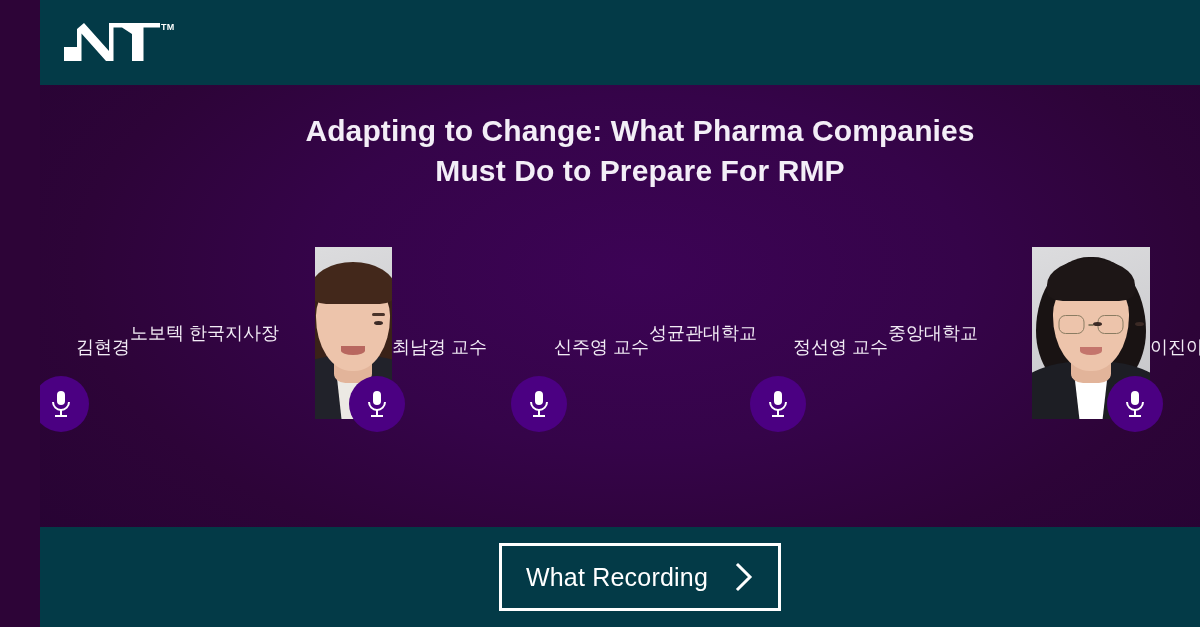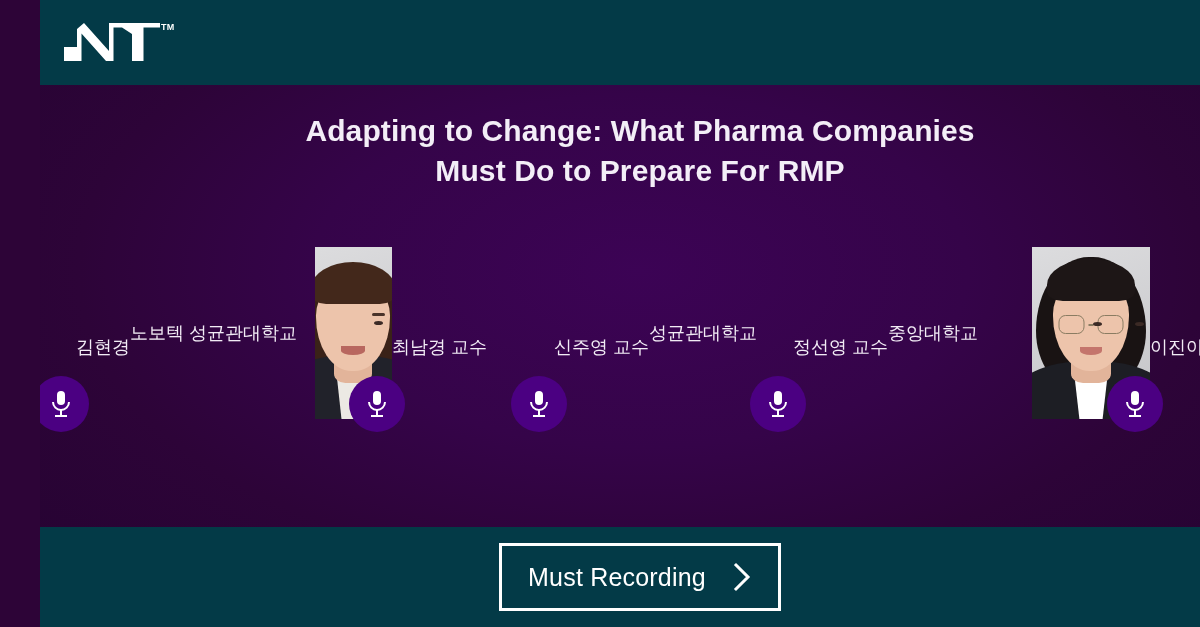--- a/index.html
+++ b/index.html
@@ -309,21 +309,21 @@
           <div class="mic-badge">
             <svg width="24" height="30" viewBox="0 0 24 30" aria-hidden="true">
               <rect x="8" y="2" width="8" height="14" rx="4" fill="#ffffff"></rect>
               <path d="M4 13 a8 8 0 0 0 16 0" fill="none" stroke="#ffffff" stroke-width="2"></path>
               <rect x="11" y="20" width="2" height="6" fill="#ffffff"></rect>
               <rect x="6" y="26" width="12" height="2" fill="#ffffff"></rect>
             </svg>
           </div>
         </div>
         <div class="speaker-name">김현경</div>
-        <div class="speaker-org">노보텍 성균관대학교</div>
+        <div class="speaker-org">노보텍 한국지사장</div>
       </div>
 
       <div class="speaker">
         <div class="photo-frame">
           <div class="photo-clip">
             <div class="p-hair-back" style="top:16px;width:98px;height:126px;background:#3a2218;"></div>
             <div class="p-body" style="width:152px;height:64px;background:#21222a;"></div>
             <div class="p-shirt" style="width:60px;height:56px;background:#ece9e4;"></div>
             <div class="p-neck" style="top:104px;width:38px;height:32px;"></div>
             <div class="p-face" style="top:34px;width:74px;height:90px;"></div>
@@ -432,21 +432,21 @@
           </div>
         </div>
         <div class="speaker-name">이진아</div>
       </div>
 
     </div>
   </div>
 
   <div class="cta-band">
     <button class="cta-button">
-      <span class="cta-label">Must Recording</span>
+      <span class="cta-label">What Recording</span>
       <span class="cta-chevron">
         <svg width="20" height="32" viewBox="0 0 20 32" aria-hidden="true">
           <polyline points="4,4 16,16 4,28" fill="none" stroke="#ffffff" stroke-width="3" stroke-linecap="square" stroke-linejoin="miter"></polyline>
         </svg>
       </span>
     </button>
   </div>
 
 </div>
 

